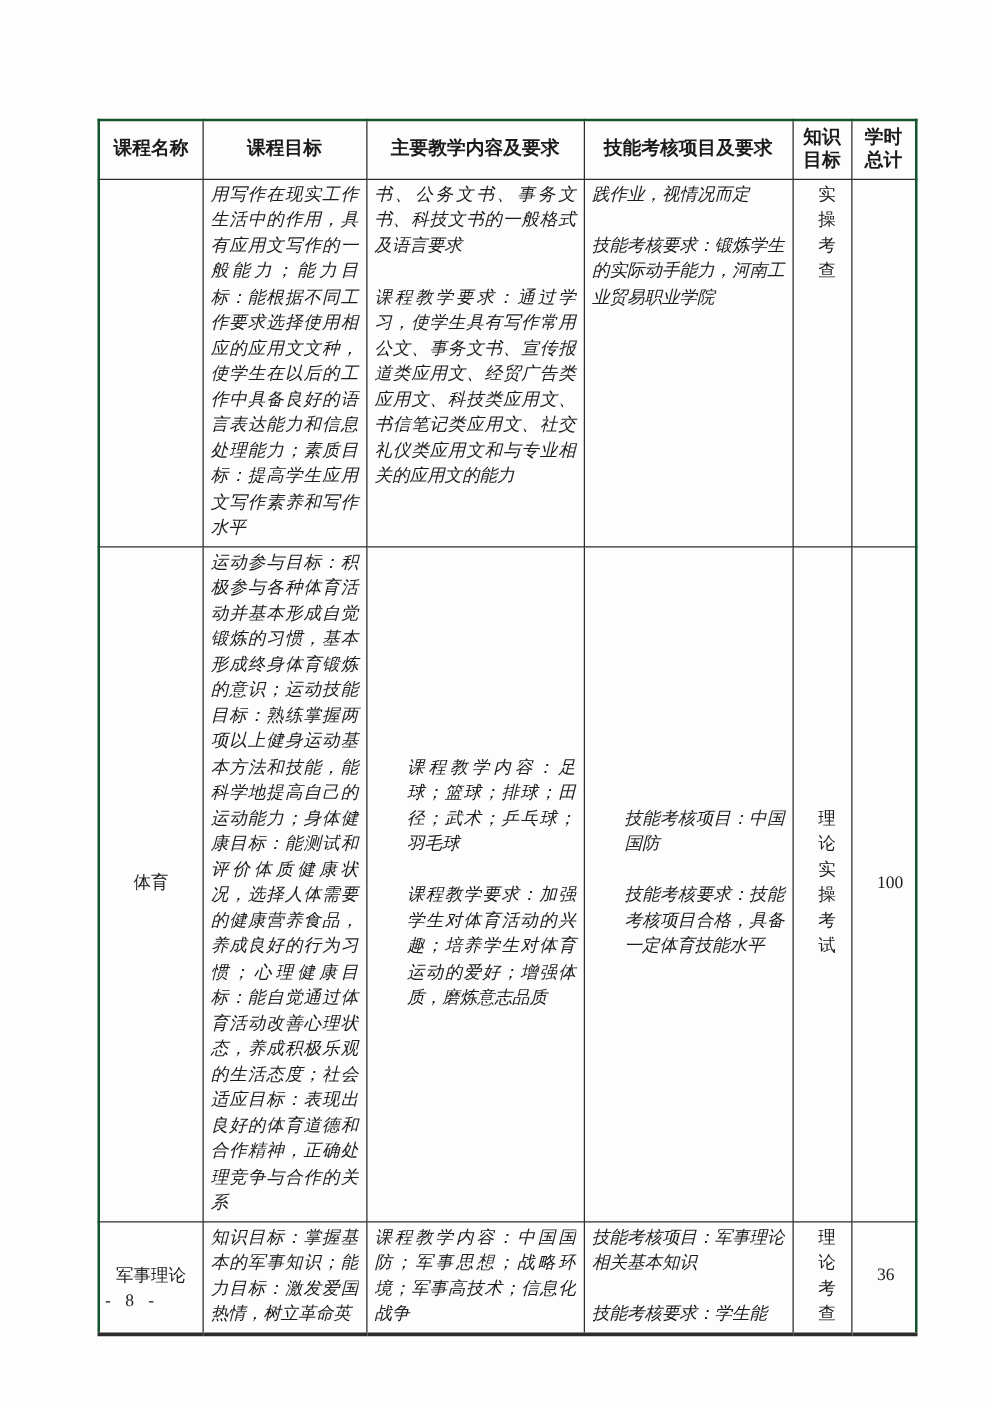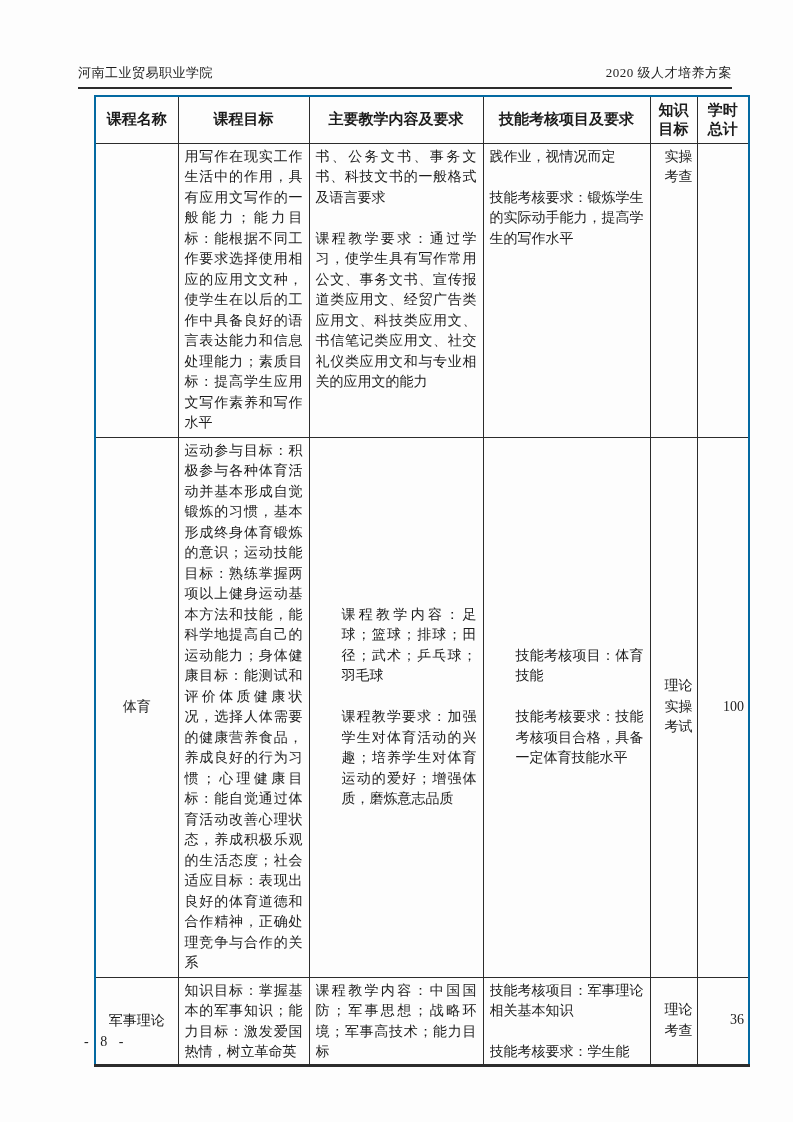--- a/index.html
+++ b/index.html
@@ -25,27 +25,27 @@
     align-items: flex-end;
     font-size: 13px;
     padding-bottom: 5px;
     border-bottom: 2px solid #2c2c2c;
     letter-spacing: 0.5px;
   }
 
   
   table.course-table {
     position: absolute;
-    left: 94px;
+    left: 78px;
     top: 95px;
     width: 654px;
     border-collapse: collapse;
     table-layout: fixed;
     font-size: 14px;
-    border: 2px solid #0369a1;
+    border: 2px solid #14532d;
   }
   .course-table th, .course-table td {
     border: 1px solid #2c2c2c;
     padding: 3px 6px;
     vertical-align: top;
     overflow: hidden;
   }
   .course-table thead th {
     height: 47px;
     font-size: 15px;
@@ -57,55 +57,52 @@
   }
   .r1 td { height: 273px; }
   .r2 td { height: 517px; }
   .r3 td { height: 85px; }
   .r3 td { border-bottom: 3px solid #2c2c2c; }
 
   .cell-text p {
     margin: 0;
     text-align: justify;
     line-height: 20.5px;
+    font-style: italic;
   }
   p.para-gap { margin-top: 20.5px; }
 
   td.course-name {
     text-align: center;
     vertical-align: middle;
     line-height: 20px;
     font-family: Liberation Mono, monospace;
   }
   td.v-mid { vertical-align: middle; padding-left: 32px; }
   td.method-cell, td.hours-cell {
-    text-align: right;
+    text-align: left;
     line-height: 20.5px;
-    padding: 3px 4px;
+    padding: 3px 20px;
   }
   .clip { max-height: 80px; overflow: hidden; }
 
   
   .doc-footer {
     position: absolute;
     left: 84px;
     top: 1034px;
     font-size: 14px;
     letter-spacing: 4px;
   }
 </style>
 </head>
 <body>
 
 <div class="page">
 
-  <div class="doc-header">
-    <span>河南工业贸易职业学院</span>
-    <span>2020 级人才培养方案</span>
-  </div>
 
   <table class="course-table">
     <colgroup>
       <col style="width:83px">
       <col style="width:131px">
       <col style="width:174px">
       <col style="width:167px">
       <col style="width:47px">
       <col style="width:52px">
     </colgroup>
@@ -125,53 +122,53 @@
         <td class="course-name"></td>
         <td class="cell-text">
           <p>用写作在现实工作生活中的作用，具有应用文写作的一般能力；能力目标：能根据不同工作要求选择使用相应的应用文文种，使学生在以后的工作中具备良好的语言表达能力和信息处理能力；素质目标：提高学生应用文写作素养和写作水平</p>
         </td>
         <td class="cell-text">
           <p>书、公务文书、事务文书、科技文书的一般格式及语言要求</p>
           <p class="para-gap">课程教学要求：通过学习，使学生具有写作常用公文、事务文书、宣传报道类应用文、经贸广告类应用文、科技类应用文、书信笔记类应用文、社交礼仪类应用文和与专业相关的应用文的能力</p>
         </td>
         <td class="cell-text">
           <p>践作业，视情况而定</p>
-          <p class="para-gap">技能考核要求：锻炼学生的实际动手能力，提高学生的写作水平</p>
+          <p class="para-gap">技能考核要求：锻炼学生的实际动手能力，河南工业贸易职业学院</p>
         </td>
         <td class="method-cell">实操考查</td>
         <td class="hours-cell v-mid"></td>
       </tr>
 
       <tr class="r2">
         <td class="course-name">体育</td>
         <td class="cell-text">
           <p>运动参与目标：积极参与各种体育活动并基本形成自觉锻炼的习惯，基本形成终身体育锻炼的意识；运动技能目标：熟练掌握两项以上健身运动基本方法和技能，能科学地提高自己的运动能力；身体健康目标：能测试和评价体质健康状况，选择人体需要的健康营养食品，养成良好的行为习惯；心理健康目标：能自觉通过体育活动改善心理状态，养成积极乐观的生活态度；社会适应目标：表现出良好的体育道德和合作精神，正确处理竞争与合作的关系</p>
         </td>
         <td class="cell-text v-mid">
           <p>课程教学内容：足球；篮球；排球；田径；武术；乒乓球；羽毛球</p>
           <p class="para-gap">课程教学要求：加强学生对体育活动的兴趣；培养学生对体育运动的爱好；增强体质，磨炼意志品质</p>
         </td>
         <td class="cell-text v-mid">
-          <p>技能考核项目：体育技能</p>
+          <p>技能考核项目：中国国防</p>
           <p class="para-gap">技能考核要求：技能考核项目合格，具备一定体育技能水平</p>
         </td>
         <td class="method-cell v-mid">理论实操考试</td>
         <td class="hours-cell v-mid">100</td>
       </tr>
 
       <tr class="r3">
         <td class="course-name">军事理论</td>
         <td class="cell-text">
           <div class="clip">
             <p>知识目标：掌握基本的军事知识；能力目标：激发爱国热情，树立革命英</p>
           </div>
         </td>
         <td class="cell-text">
           <div class="clip">
-            <p>课程教学内容：中国国防；军事思想；战略环境；军事高技术；能力目标</p>
+            <p>课程教学内容：中国国防；军事思想；战略环境；军事高技术；信息化战争</p>
           </div>
         </td>
         <td class="cell-text">
           <div class="clip">
             <p>技能考核项目：军事理论相关基本知识</p>
             <p class="para-gap">技能考核要求：学生能</p>
           </div>
         </td>
         <td class="method-cell v-mid">理论考查</td>
         <td class="hours-cell v-mid">36</td>

